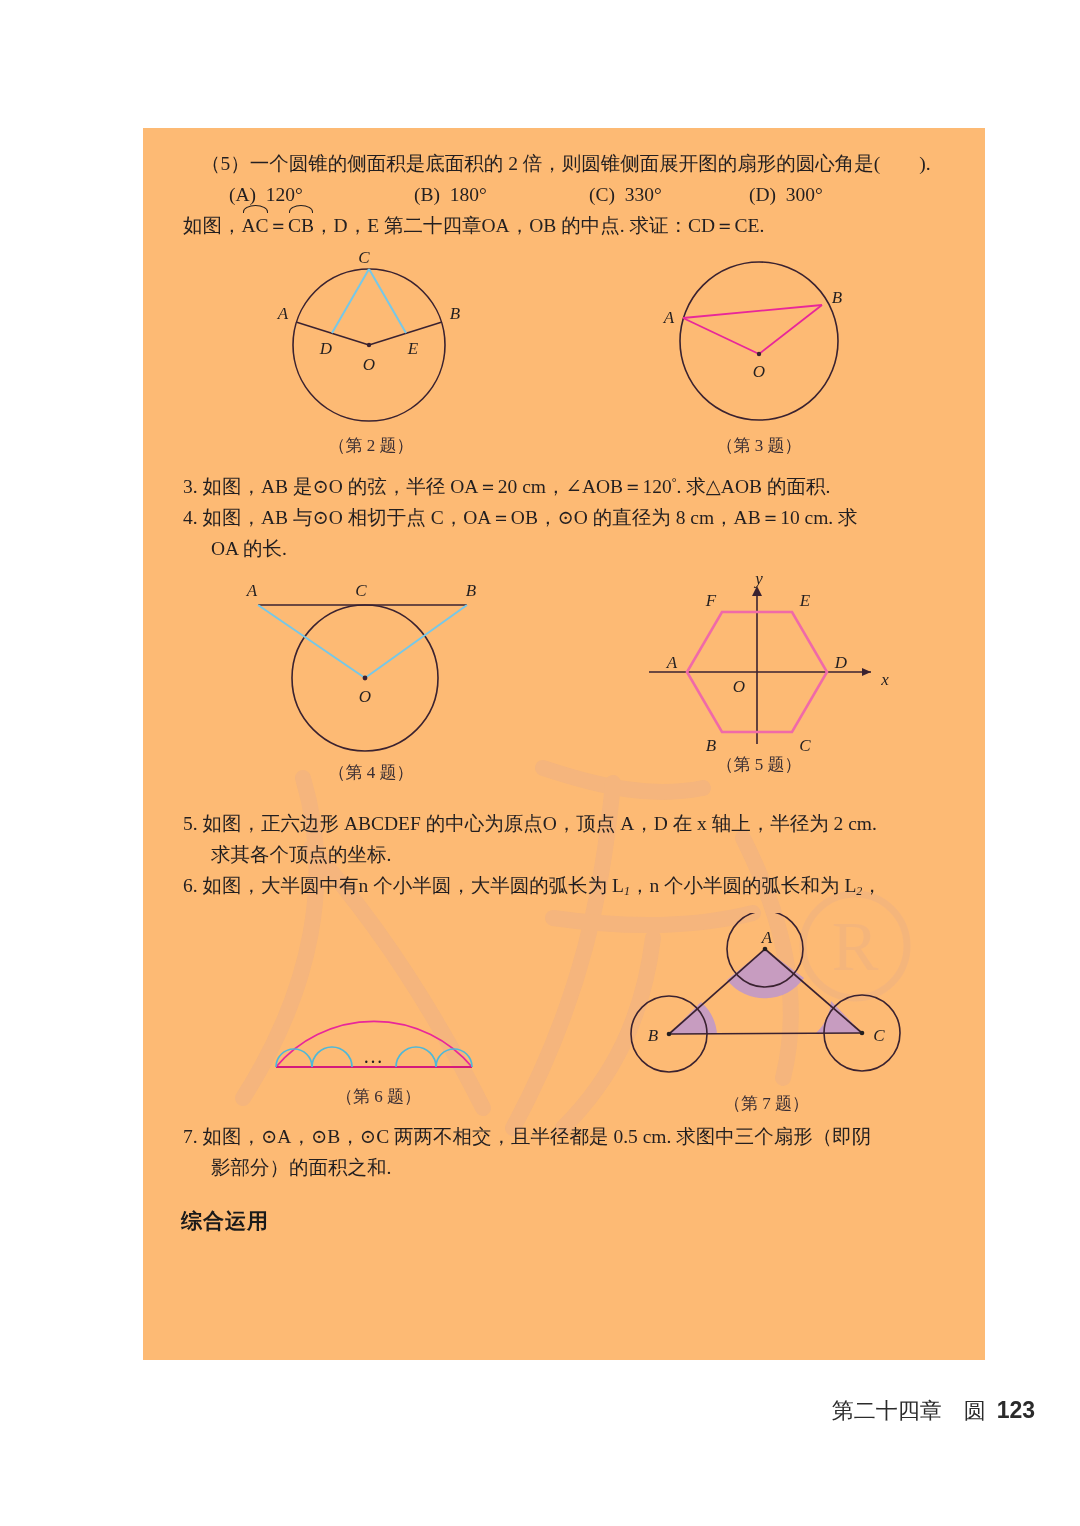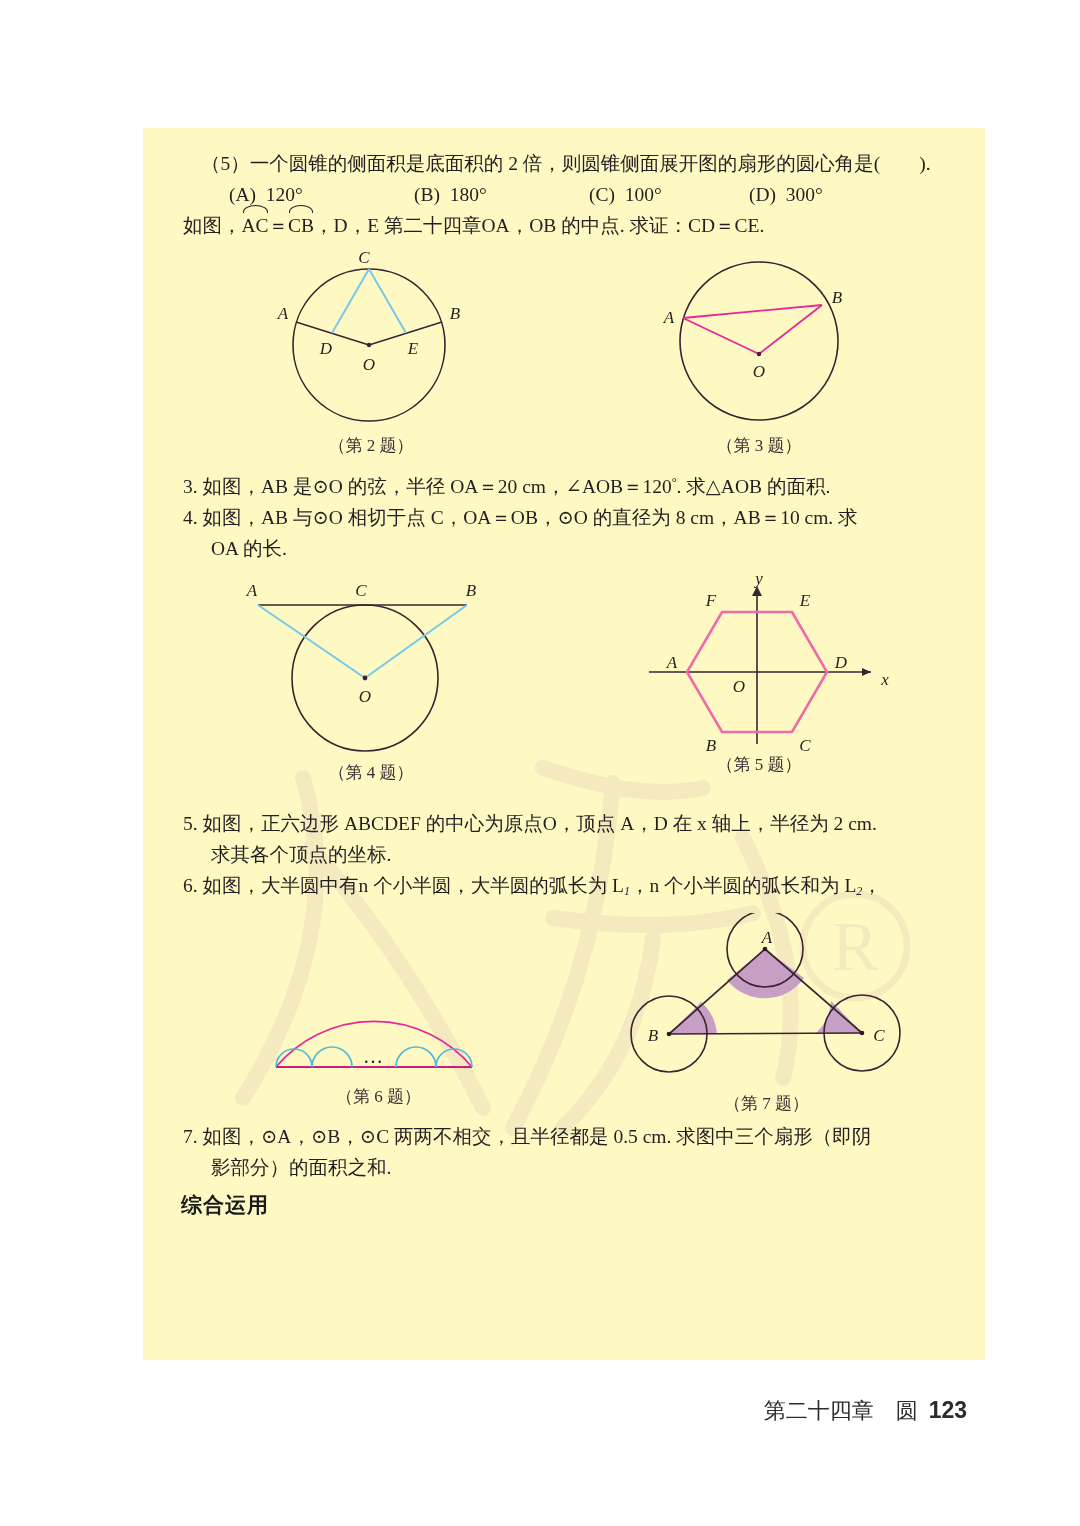--- a/index.html
+++ b/index.html
@@ -7,21 +7,21 @@
     width:1080px;height:1526px;
     background:#ffffff;
     font-family:"Liberation Serif","DejaVu Serif",serif;
     position:relative;
     overflow:hidden;
   }
   .page{
     position:absolute;
     left:143px;top:128px;
     width:842px;height:1232px;
-    background:#fef9c3;
+    background:#fdba74;
     overflow:hidden;
   }
   
   .watermark{
     position:absolute;
     left:40px;top:600px;
     width:780px;height:430px;
     pointer-events:none;
     opacity:.30;
   }
@@ -61,21 +61,21 @@
     margin-top:4px;
     font-family:"Liberation Serif","DejaVu Serif",serif;
   }
   .sec-head{
     font-family:"Liberation Sans","DejaVu Sans",sans-serif;
     font-weight:bold;font-size:21px;color:#1a1a1a;
     letter-spacing:1px;
   }
   .footer{
     position:absolute;left:0;top:1396px;width:1080px;
-    text-align:right;padding-right:113px;box-sizing:border-box;
+    text-align:right;padding-right:45px;box-sizing:border-box;
     font-family:"Liberation Serif","DejaVu Serif",serif;
     font-size:22px;color:#2b2b2b;
   }
   .footer .pg{font-family:"Liberation Sans","DejaVu Sans",sans-serif;font-weight:bold;font-size:23px;}
   svg{display:block;}
   text{font-family:"Liberation Serif","DejaVu Serif",serif;font-style:italic;}
 </style>
 </head>
 <body>
 
@@ -97,21 +97,21 @@
 
   <div class="content">
 
     <div class="ln ind1">
       <span>（5）一个圆锥的侧面积是底面积的 2 倍，则圆锥侧面展开图的扇形的圆心角是(　　).</span>
     </div>
 
     <div class="ln ind2 opts" style="padding-left:52px;align-items:flex-end;">
       <span style="width:185px;"><span>(A)</span>&nbsp;&nbsp;<span class="num">120°</span></span>
       <span style="width:175px;"><span>(B)</span>&nbsp;&nbsp;<span class="num">180°</span></span>
-      <span style="width:160px;"><span>(C)</span>&nbsp;&nbsp;<span class="num">100°</span></span>
+      <span style="width:160px;"><span>(C)</span>&nbsp;&nbsp;<span class="num">330°</span></span>
       <span><span>(D)</span>&nbsp;&nbsp;<span class="num">300°</span></span>
     </div>
 
     <div class="ln" style="padding-left:6px;">
       <span>如图，</span><span class="it arc">AC</span><span>＝</span><span class="it arc">CB</span><span>，</span><span class="it">D</span><span>，</span><span class="it">E</span><span> 第二十四章</span><span class="it">OA</span><span>，</span><span class="it">OB</span><span> 的中点. 求证：</span><span class="it">CD</span>＝<span class="it">CE</span><span>.</span>
       
     </div>
 
     <div class="figrow" style="display:flex;justify-content:space-around;margin-top:4px;">
 
@@ -260,21 +260,21 @@
 
     <div class="ln" style="padding-left:6px;margin-top:6px;">
       7. 如图，⊙<span class="it">A</span>，⊙<span class="it">B</span>，⊙<span class="it">C</span> 两两不相交，且半径都是 0.5 cm. 求图中三个扇形（即阴
       
     </div>
     <div class="ln" style="padding-left:34px;">
       影部分）的面积之和.
       
     </div>
 
-    <div class="sec-head" style="margin-top:8px;padding-left:4px;">综合运用</div>
+    <div class="sec-head" style="margin-top:24px;padding-left:4px;">综合运用</div>
 
 
   </div>
 </div>
 
 <div class="footer">
   <span>第二十四章　圆</span>
   &nbsp;<span class="pg">123</span>
 </div>
 

